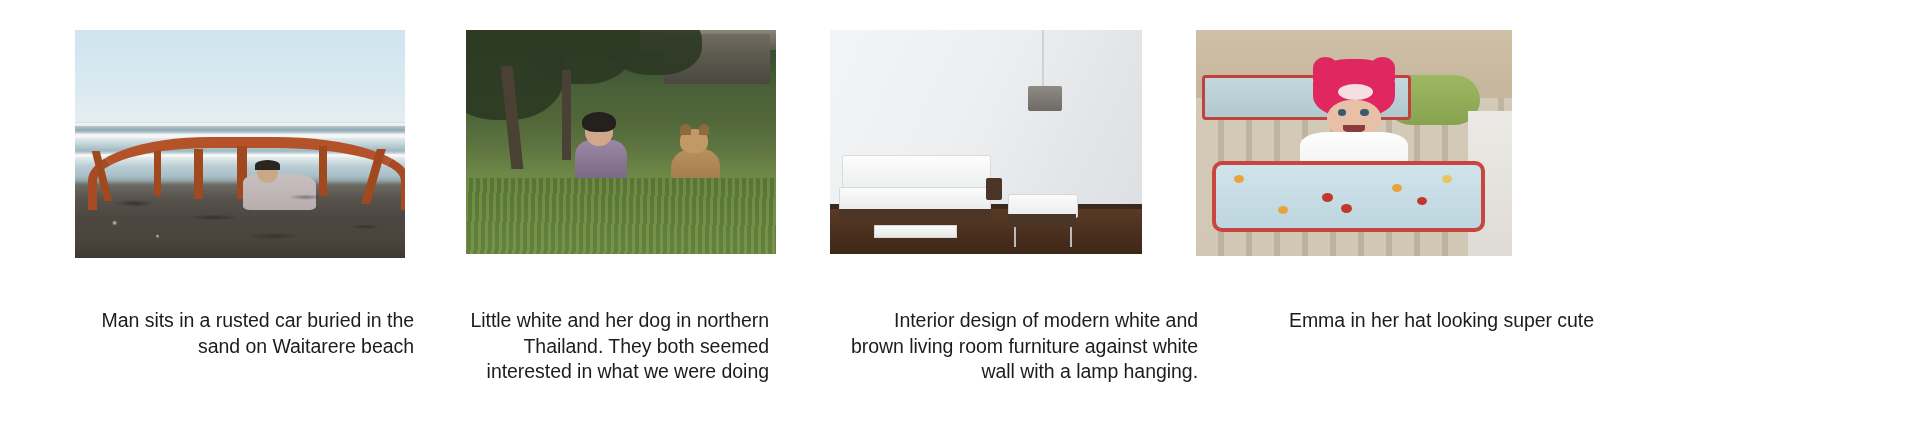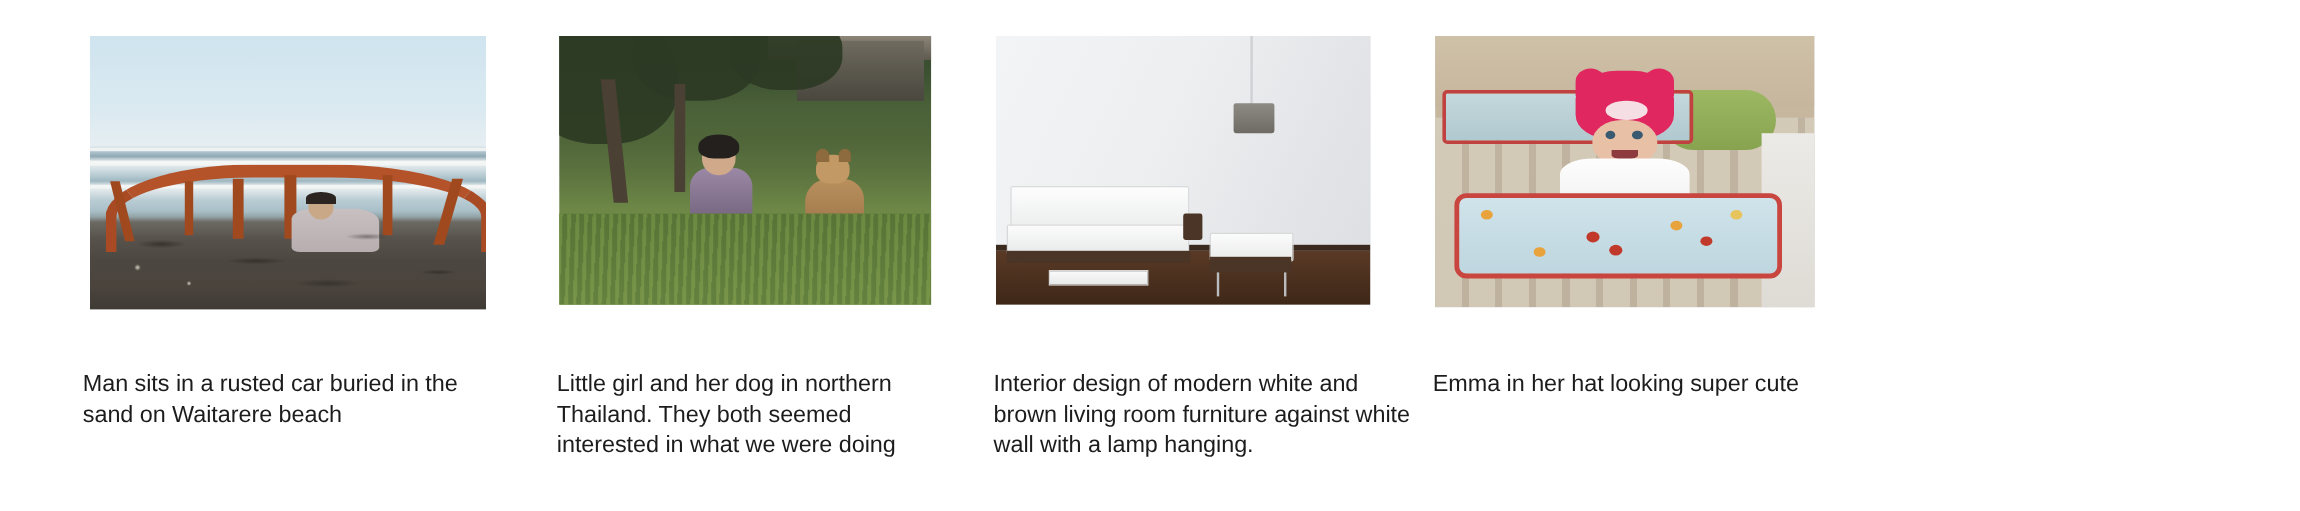--- a/index.html
+++ b/index.html
@@ -18,20 +18,21 @@
     position: relative;
     width: 1917px;
     height: 426px;
     background: #ffffff;
   }
 
   .panel {
     position: absolute;
     top: 0;
     height: 426px;
+    text-align: right;
   }
 
   .thumb {
     position: absolute;
     overflow: hidden;
     background: #d8d8d8;
   }
 
   .caption {
     position: absolute;
@@ -218,21 +219,21 @@
         <div class="sc2-girl-body"></div>
         <div class="sc2-girl-head"></div>
         <div class="sc2-girl-hair"></div>
         <div class="sc2-dog-body"></div>
         <div class="sc2-dog-head"></div>
         <div class="sc2-dog-ear" style="left:69%; top:42%; width:3.5%; height:5%;"></div>
         <div class="sc2-dog-ear" style="left:75%; top:42%; width:3.5%; height:5%;"></div>
         <div class="sc2-grass"></div>
       </div>
     </div>
-    <div class="caption" id="cap-2">Little girl and her dog in northern
+    <div class="caption" id="cap-2">Little white and her dog in northern
 Thailand. They both seemed
 interested in what we were doing</div>
   </div>
 
   <div class="panel" id="panel-4">
     <div class="thumb" id="thumb-4">
       <div class="sc4">
         <div class="sc4-wall"></div>
         <div class="sc4-slats"></div>
         <div class="sc4-green"></div>

